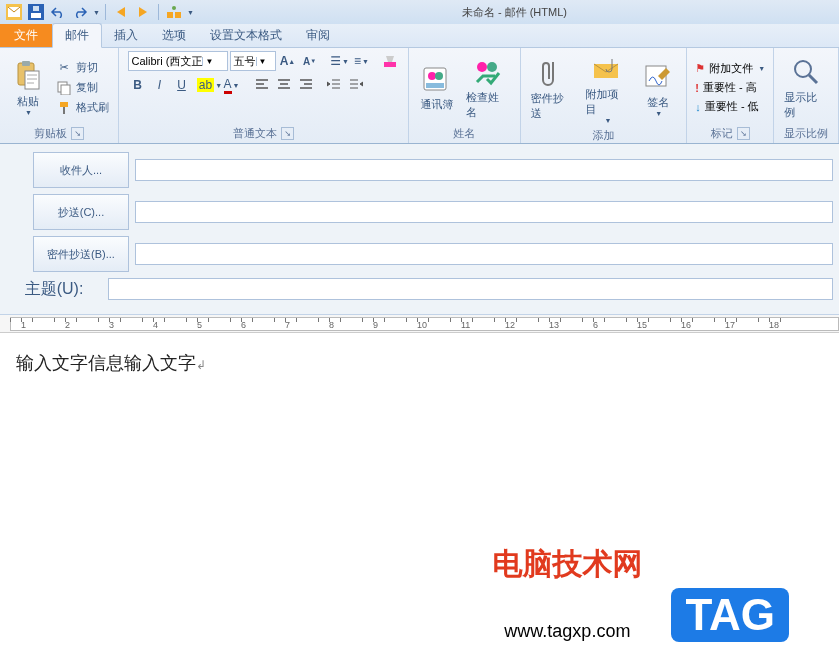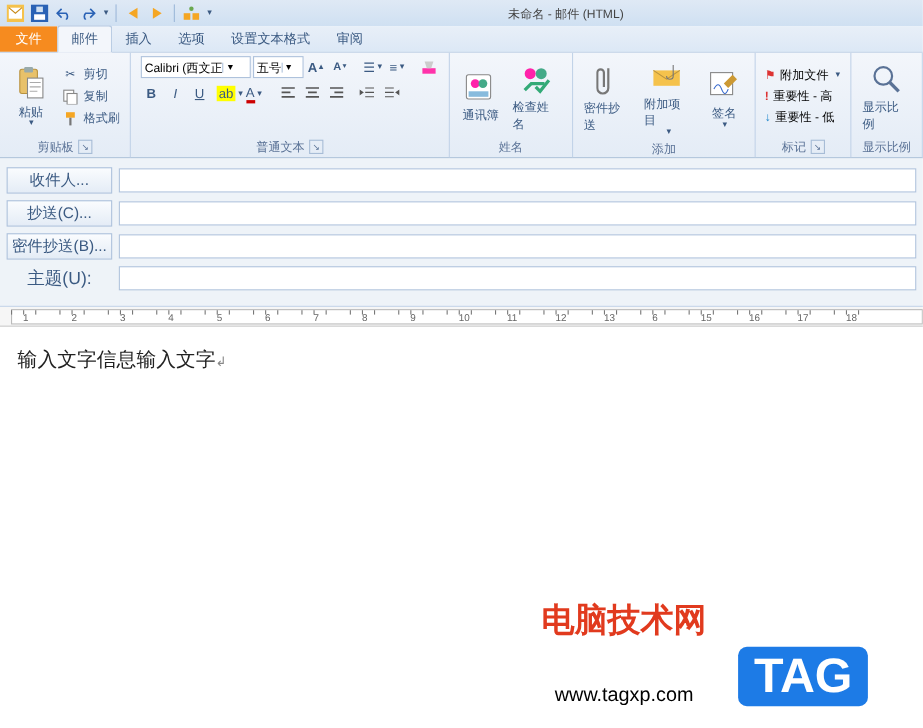--- a/index.html
+++ b/index.html
@@ -32,21 +32,21 @@
 .font-row { display: flex; gap: 2px; align-items: center; text-align: center; }
 .combo { background: #fff; border: 1px solid #aec2dc; font-size: 11px; padding: 1px 3px; height: 20px; display: flex; align-items: center; }
 .combo-drop { border-left: 1px solid #aec2dc; padding: 0 2px; font-size: 8px; cursor: pointer; }
 .icon-btn { width: 20px; height: 20px; display: flex; align-items: center; justify-content: center; cursor: pointer; font-size: 12px; color: #3b5a82; }
 .split-drop { font-size: 7px; color: #3b5a82; padding-left: 1px; }
 
 .follow-row { display: flex; align-items: center; gap: 4px; font-size: 11px; padding: 1px 2px; white-space: nowrap; cursor: pointer; }
 
 .header-form { background: #eef3f8; padding: 8px 6px; border-bottom: 1px solid #c2d3e8; }
 .form-row { display: flex; align-items: center; margin-bottom: 6px; gap: 6px; }
-.form-btn { width: 96px; height: 24px; background: linear-gradient(#fafcfe,#e4ecf6); border: 1px solid #aec2dc; font-size: 14px; color: #3b5a82; cursor: pointer; }
+.form-btn { width: 96px; height: 36px; background: linear-gradient(#fafcfe,#e4ecf6); border: 1px solid #aec2dc; font-size: 11px; color: #3b5a82; cursor: pointer; margin-left: 27px; }
 .form-label { width: 96px; font-size: 16px; color: #3b5a82; text-align: center; }
 .form-input { flex: 1; height: 22px; background: #fff; border: 1px solid #aec2dc; padding: 0 4px; font-size: 12px; }
 
 .ruler { height: 18px; background: #f6f6f6; border-bottom: 1px solid #ccc; position: relative; font-size: 9px; color: #666; overflow: hidden; }
 .ruler-inner { position: absolute; top: 2px; left: 10px; right: 0; height: 14px; background: #fff; border: 1px solid #bbb; }
 .ruler-tick { position: absolute; top: 0; width: 1px; height: 4px; background: #777; }
 .ruler-num { position: absolute; top: 2px; font-size: 9px; }
 
 .body-area { background: #fff; padding: 18px 16px; font-size: 18px; font-family: "SimSun", serif; color: #222; }
 

